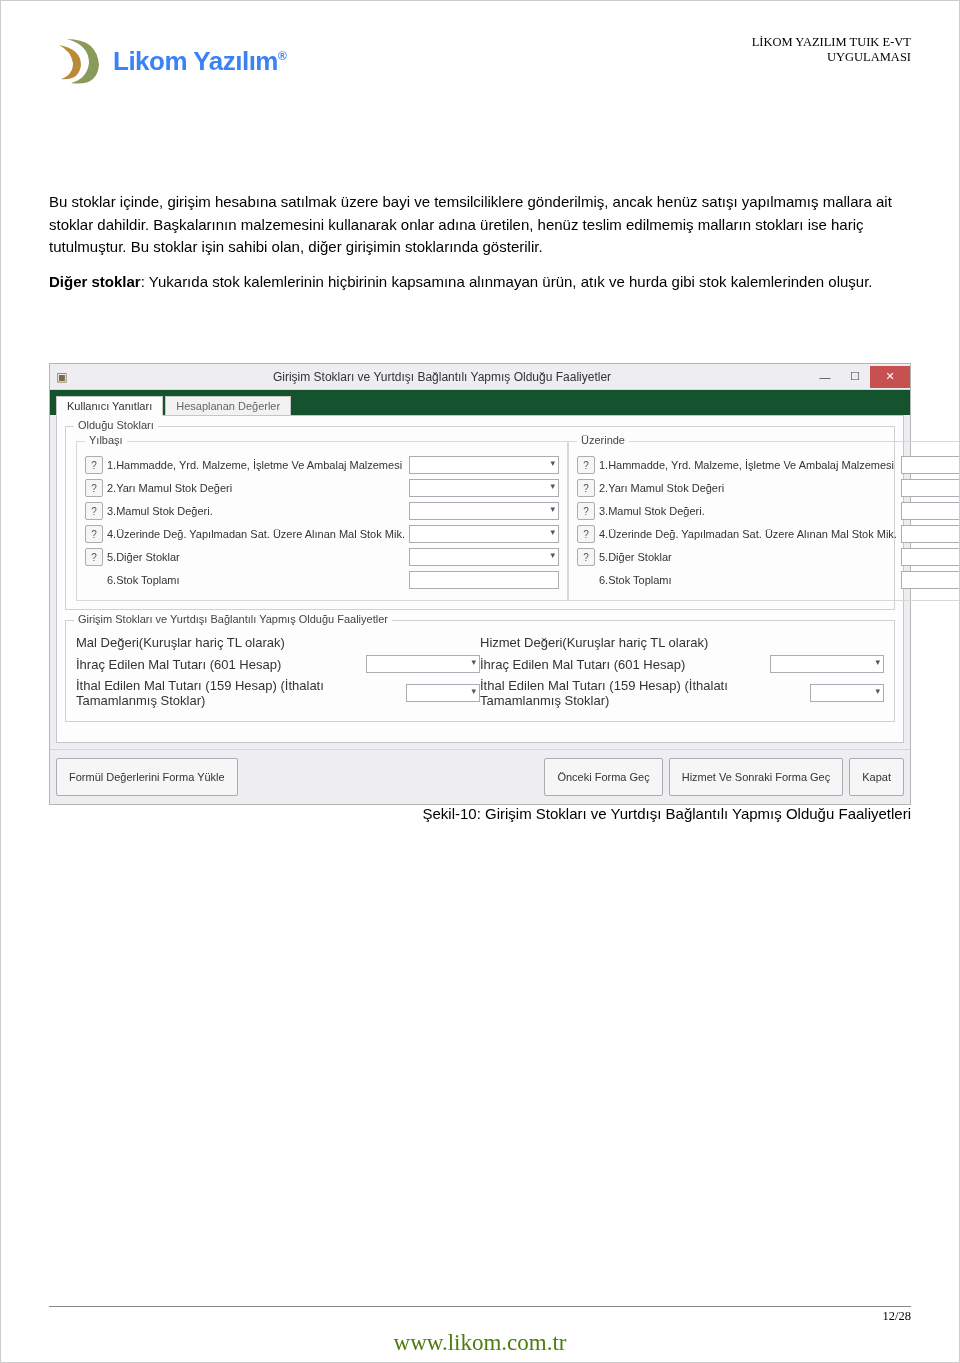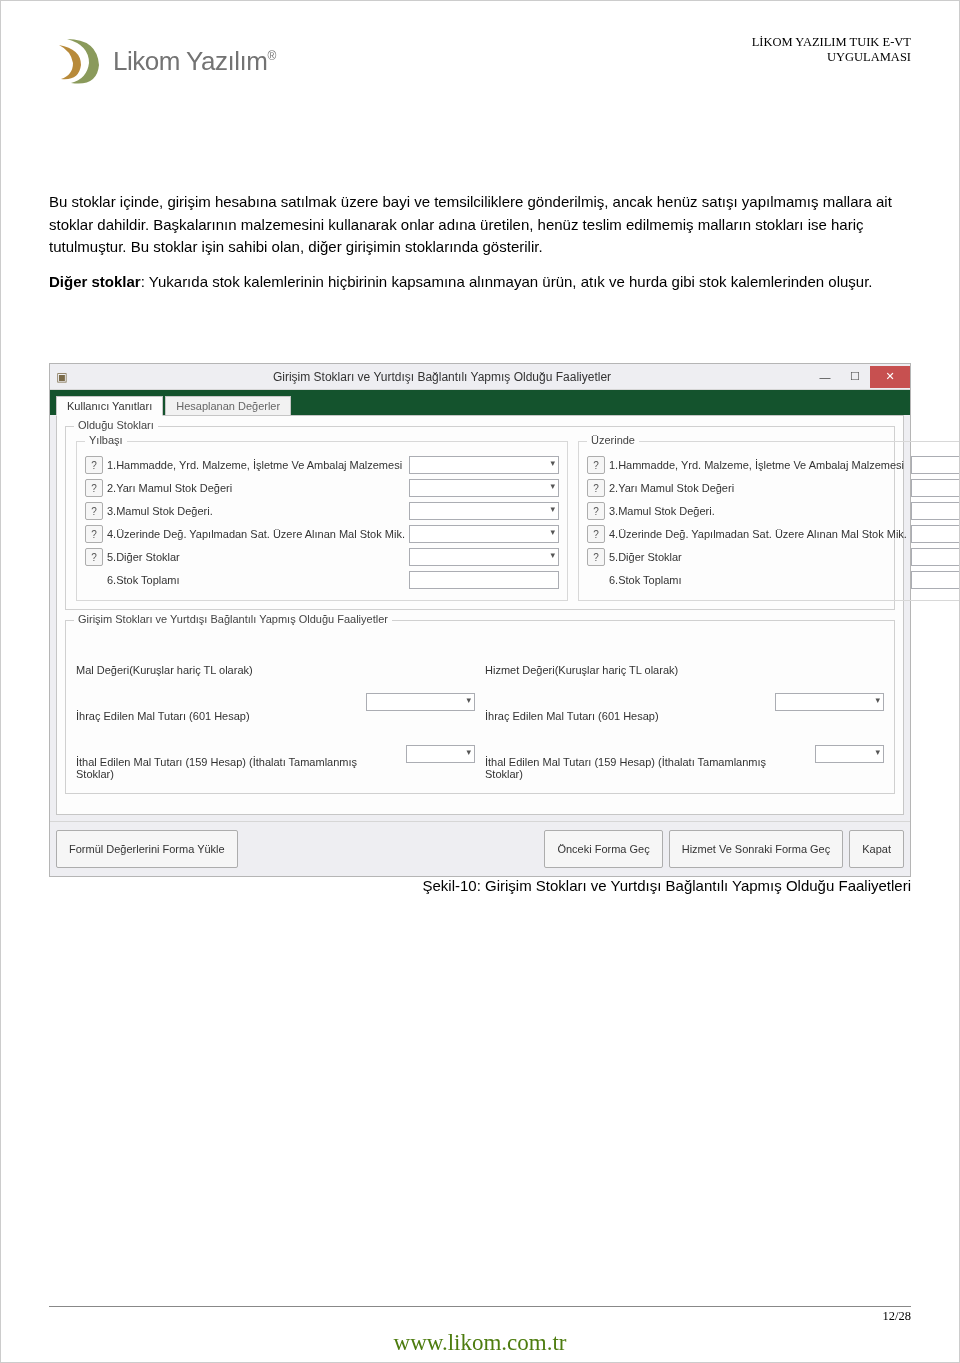--- a/index.html
+++ b/index.html
@@ -26,22 +26,22 @@
       align-items: center;
       gap: 4px;
     }
     .logo-icon {
       width: 60px;
       height: 60px;
       position: relative;
     }
     .logo-text {
       font-size: 26px;
-      font-weight: normal;
-      color: #737373;
+      font-weight: bold;
+      color: #3b82f6;
       letter-spacing: -0.5px;
     }
     .logo-reg {
       font-size: 12px;
       vertical-align: super;
     }
     .header-right {
       text-align: right;
       font-size: 12.5px;
       font-family: "Times New Roman", serif;
@@ -136,21 +136,20 @@
       position: absolute;
       top: -8px;
       left: 8px;
       background: #fdfdfd;
       padding: 0 4px;
       font-size: 11px;
       color: #444;
     }
     .columns {
       display: flex;
-      gap: 10px;
     }
     .subgroup {
       flex: 1;
       border: 1px solid #d8d8d8;
       padding: 14px 8px 6px 8px;
       position: relative;
     }
     .subgroup-title {
       position: absolute;
       top: -8px;
@@ -211,23 +210,22 @@
     }
     
     .row2 {
       display: flex;
       align-items: center;
       margin-bottom: 5px;
       gap: 4px;
     }
     .row2 .lbl {
       width: 280px;
-      font-size: 11px;
-      color: #333;
-      margin-top: 29px;
+      font-size: 13px;
+      color: #333;
     }
     
     .footer-bar {
       display: flex;
       align-items: center;
       padding: 8px 6px;
       gap: 6px;
       background: #eeeef2;
       border-top: 1px solid #d6d6d6;
     }

